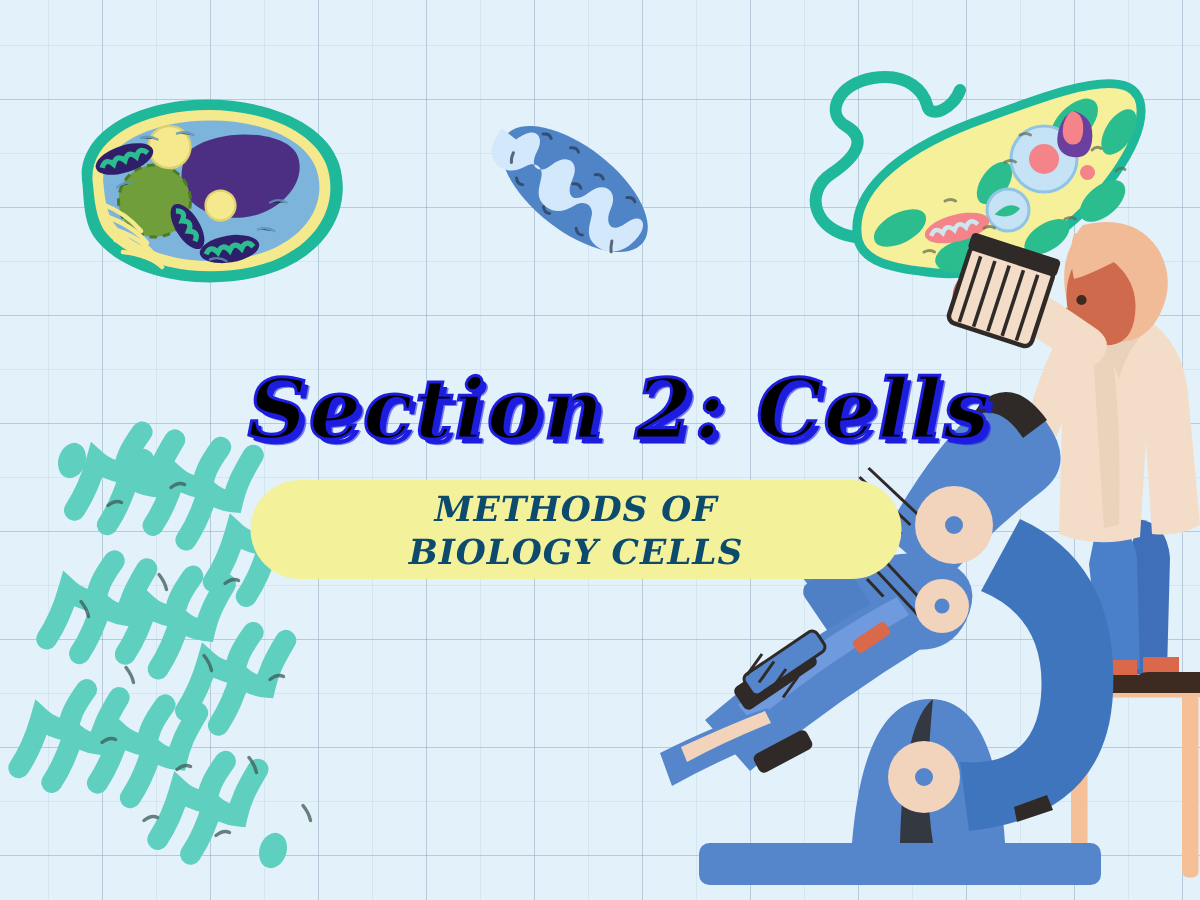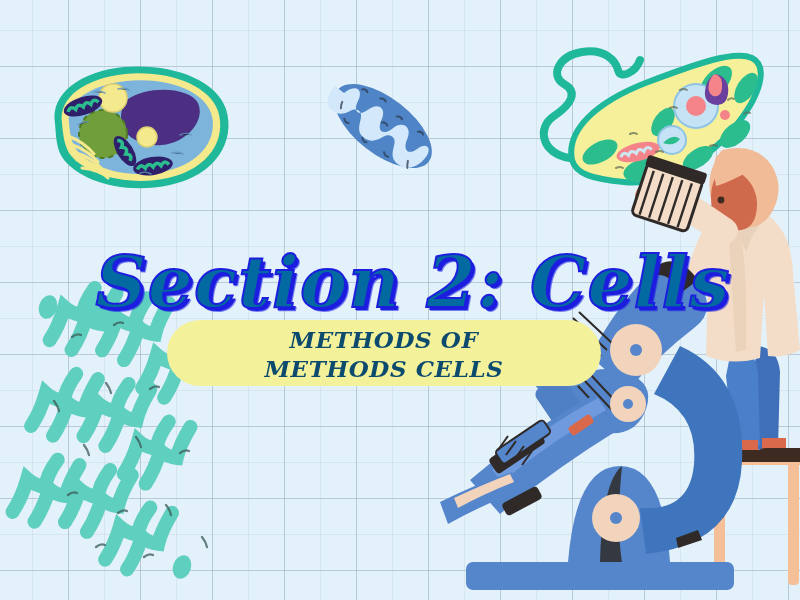--- a/index.html
+++ b/index.html
@@ -30,23 +30,23 @@
     background:#f4f19b;border-radius:33px;
   }
   #title{
     position:absolute;left:0;top:240px;width:800px;
     text-align:center;
     transform:translateX(-1px);
   }
   #title .t{
     display:inline-block;
     font-family:"DejaVu Serif", serif;
-    font-size:71px;font-weight:bold;font-style:italic;
+    font-size:55px;font-weight:bold;font-style:italic;
     letter-spacing:1px;
-    color:#0369a1;
+    color:#000000;
     -webkit-text-stroke:2px #1d1de0;
     text-shadow:
       3px 3px 0 #1d1de0, 4px 4px 0 rgba(29,29,224,.55);
     white-space:nowrap;
     margin-left:28px;
   }
   #subtitle{
     position:absolute;left:167px;top:325px;width:434px;
     text-align:center;
     font-family:"DejaVu Serif", serif;
@@ -323,17 +323,17 @@
   </div>
 
   <div id="banner"></div>
 
   <div id="title">
     <span class="t">Section 2: Cells</span>
   </div>
 
   <div id="subtitle">
     <div>METHODS OF</div>
-    <div>METHODS CELLS</div>
+    <div>BIOLOGY CELLS</div>
   </div>
 
 
 </div>
 
 </body></html>

